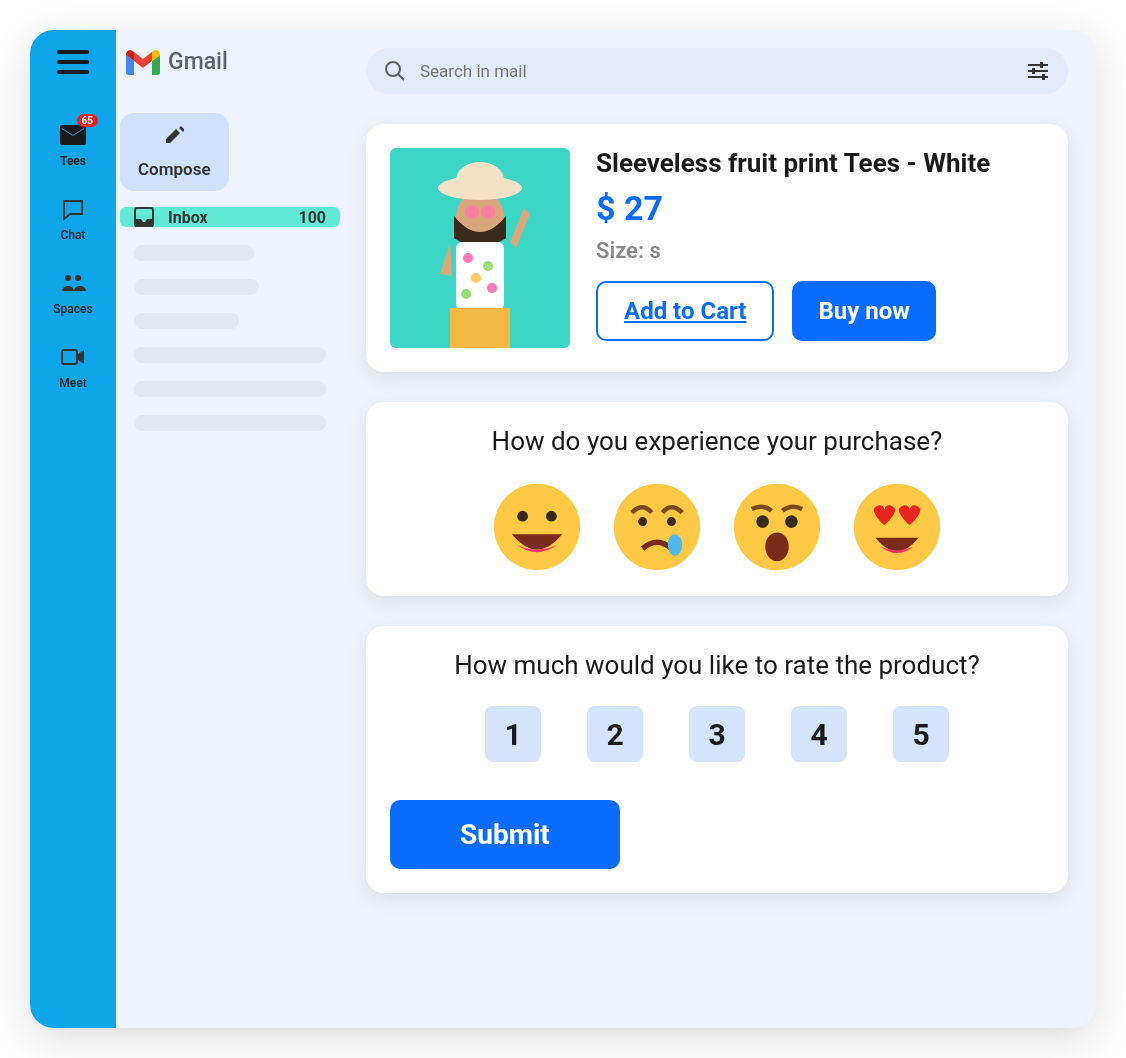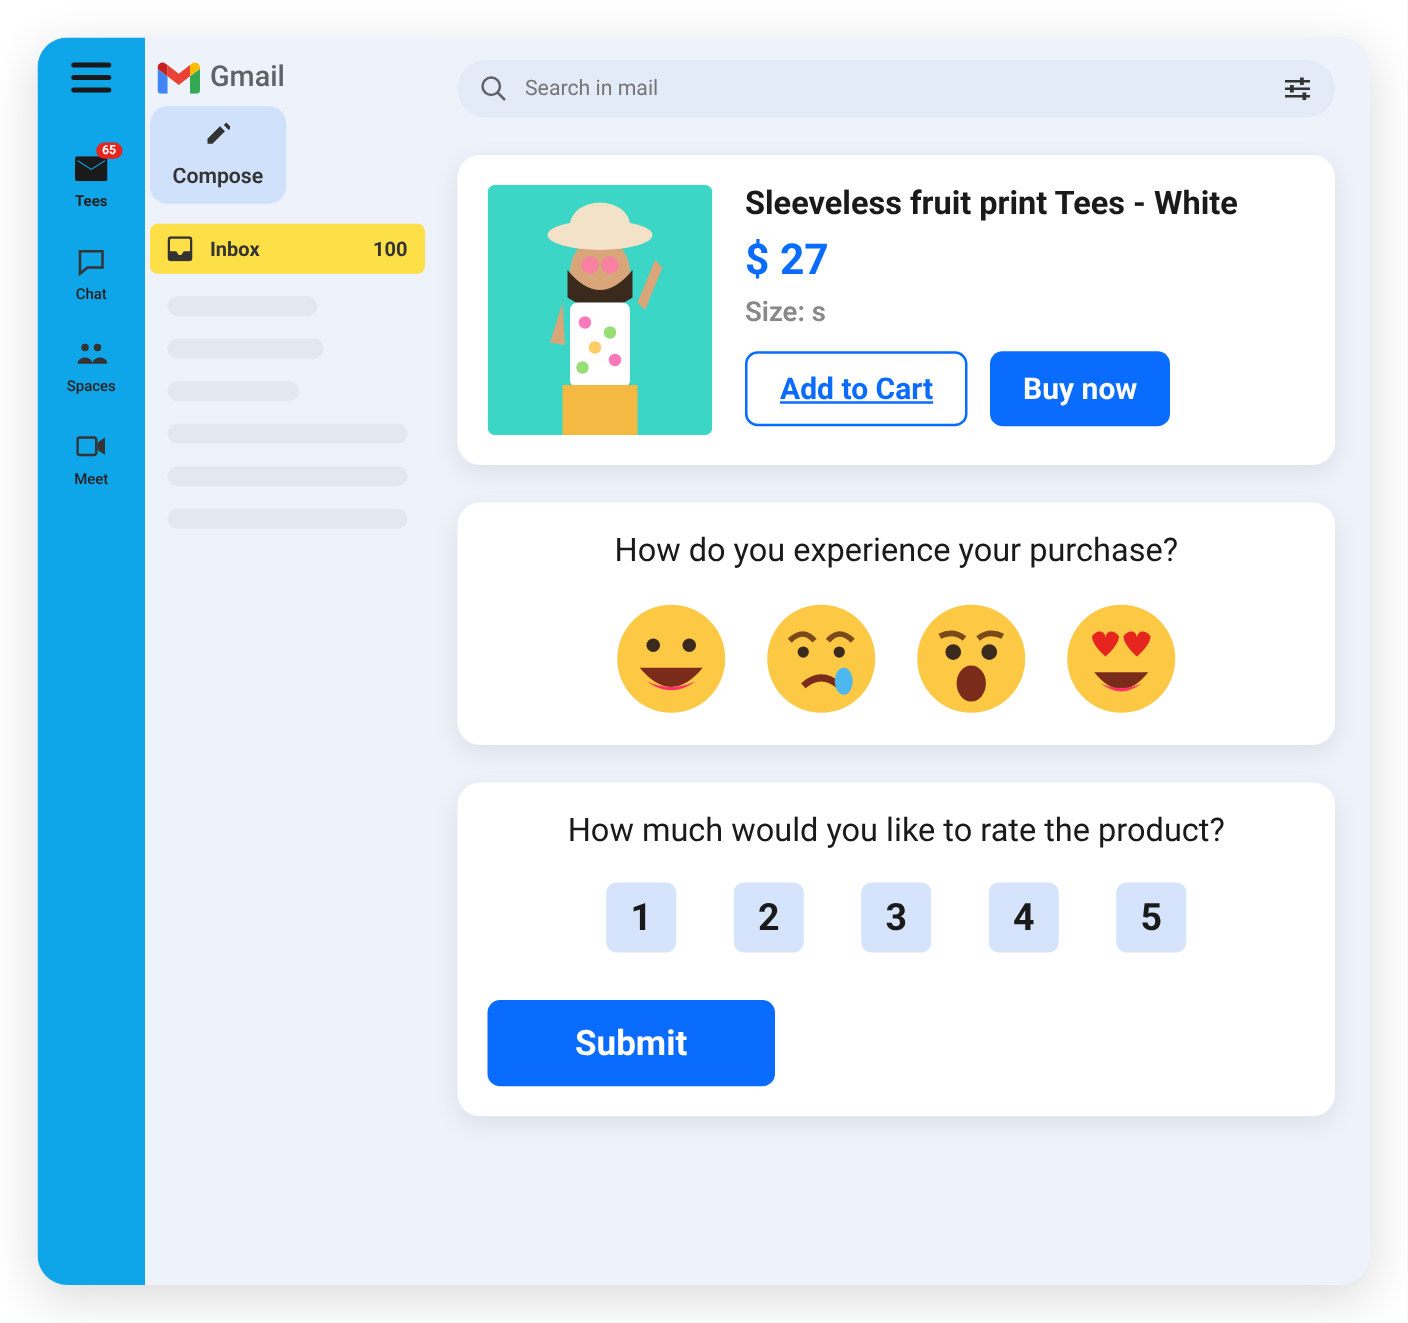--- a/index.html
+++ b/index.html
@@ -10,24 +10,24 @@
     .rail { width: 86px; background: #0ea5e9; display: flex; flex-direction: column; align-items: center; padding-top: 20px; gap: 28px; }
     .hamburger { width: 32px; height: 24px; display: flex; flex-direction: column; justify-content: space-between; cursor: pointer; margin-bottom: 20px; }
     .hamburger span { height: 4px; background: #1a1a1a; border-radius: 2px; }
     .rail-item { display: flex; flex-direction: column; align-items: center; gap: 6px; cursor: pointer; font-size: 12px; color: #222; font-weight: 500; }
     .rail-item.active { font-weight: 700; }
     .rail-icon { width: 26px; height: 26px; display: flex; align-items: center; justify-content: center; position: relative; color: #222; }
     .badge { position: absolute; top: -8px; right: -12px; background: #e6251f; color: #fff; font-size: 10px; font-weight: 700; padding: 1px 5px; border-radius: 8px; }
     
     
     .sidebar { width: 232px; background: #eef2fb; padding: 18px 8px 0 4px; }
-    .logo-row { display: flex; align-items: center; gap: 8px; padding-left: 6px; margin-bottom: 10px; }
+    .logo-row { display: flex; align-items: center; gap: 8px; padding-left: 6px; margin-bottom: 38px; }
     .logo-text { font-size: 23px; font-weight: 500; color: #5f6368; }
     .compose-btn { display: flex; align-items: center; gap: 14px; background: #cfe1fb; border-radius: 14px; padding: 12px 18px; font-size: 17px; font-weight: 600; color: #333; cursor: pointer; width: fit-content; margin-bottom: 16px; flex-direction: column; }
-    .inbox-row { display: flex; align-items: center; gap: 14px; background: #fde047; border-radius: 6px; padding: 10px 14px; font-size: 16px; font-weight: 700; color: #333; cursor: pointer; }
+    .inbox-row { display: flex; align-items: center; gap: 14px; background: #5eead4; border-radius: 6px; padding: 0 14px; font-size: 16px; font-weight: 700; color: #333; cursor: pointer; }
     .inbox-count { margin-left: auto; }
     .skel { height: 16px; background: #e3e7ef; border-radius: 8px; margin: 18px 14px 0 14px; }
     .skel:nth-of-type(1){width:100px}.skel:nth-of-type(2){width:130px}.skel:nth-of-type(3){width:110px}.skel:nth-of-type(4){width:120px}.skel:nth-of-type(5){width:125px}.skel:nth-of-type(6){width:105px}
     
     
     .main { flex: 1; padding: 18px 28px 0 18px; overflow-y: auto; }
     .search-bar { display: flex; align-items: center; background: #e4ebf8; border-radius: 26px; padding: 12px 18px; gap: 14px; }
     .search-input { border: none; background: transparent; outline: none; font-size: 17px; color: #5f6368; flex: 1; }
     .filter-icon { margin-left: auto; color: #333; cursor: pointer; }
     

